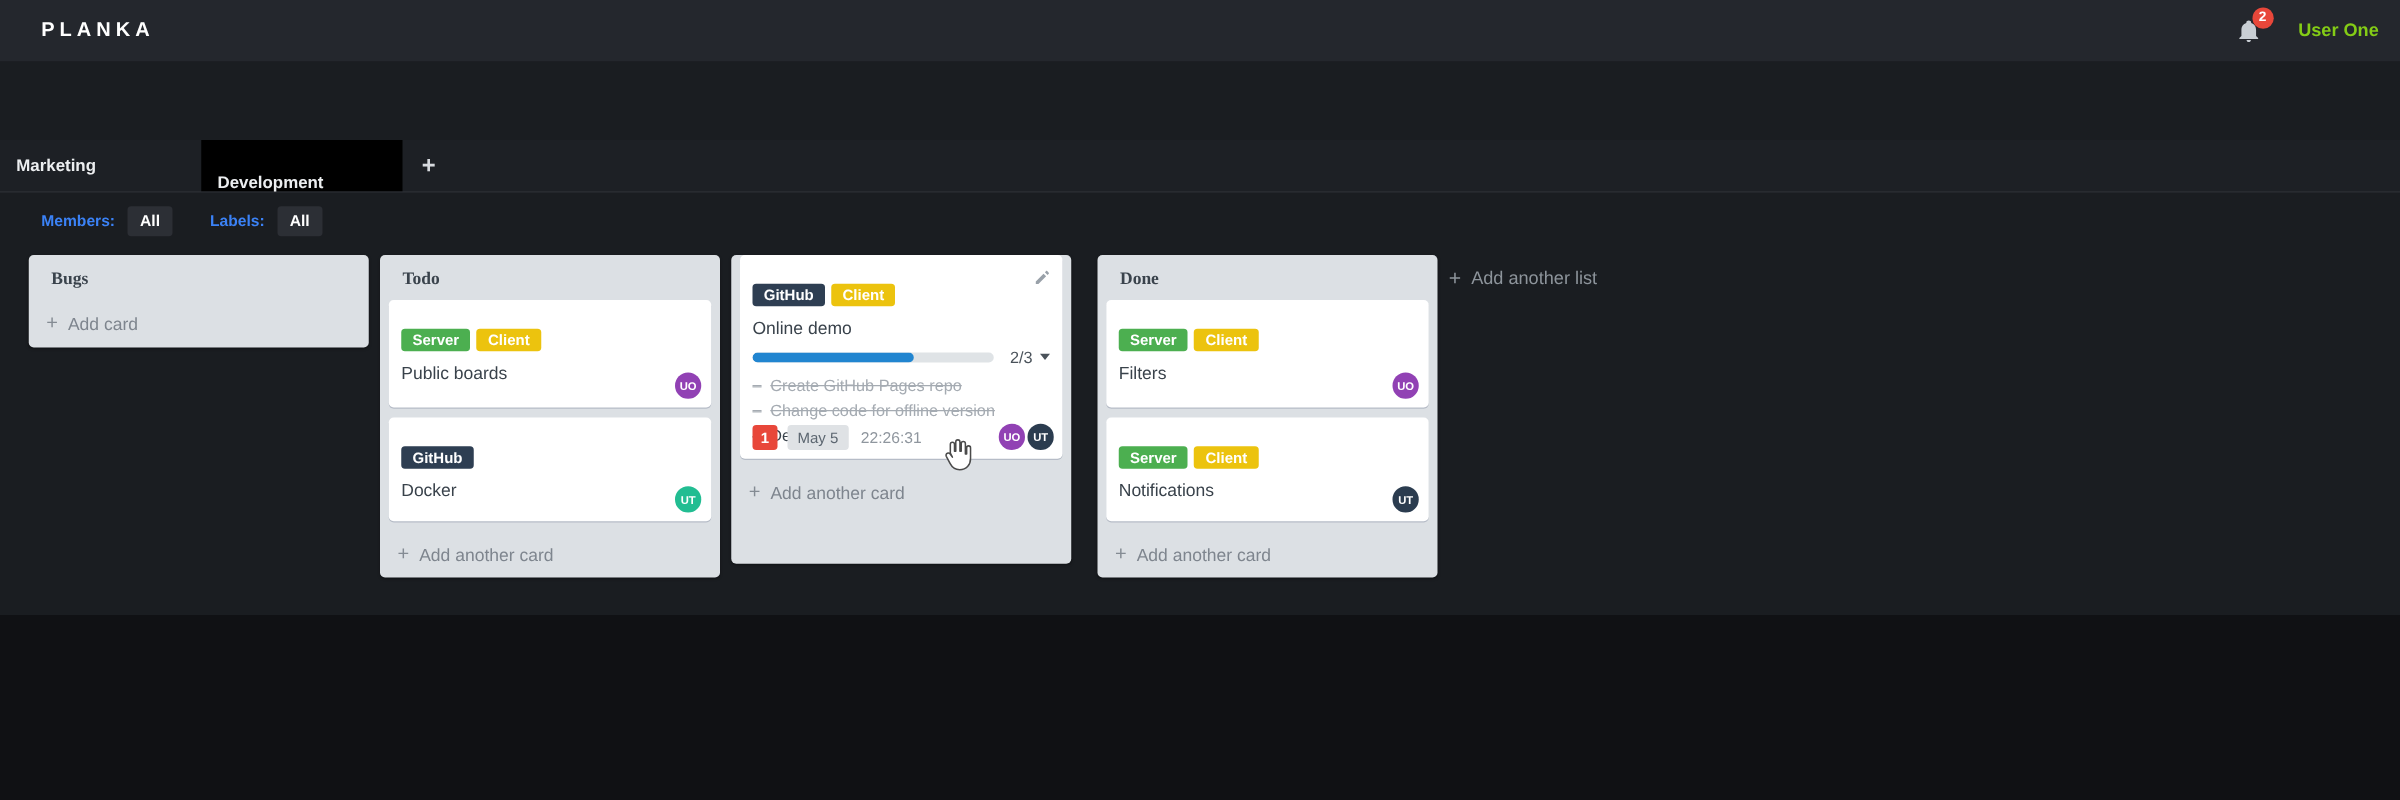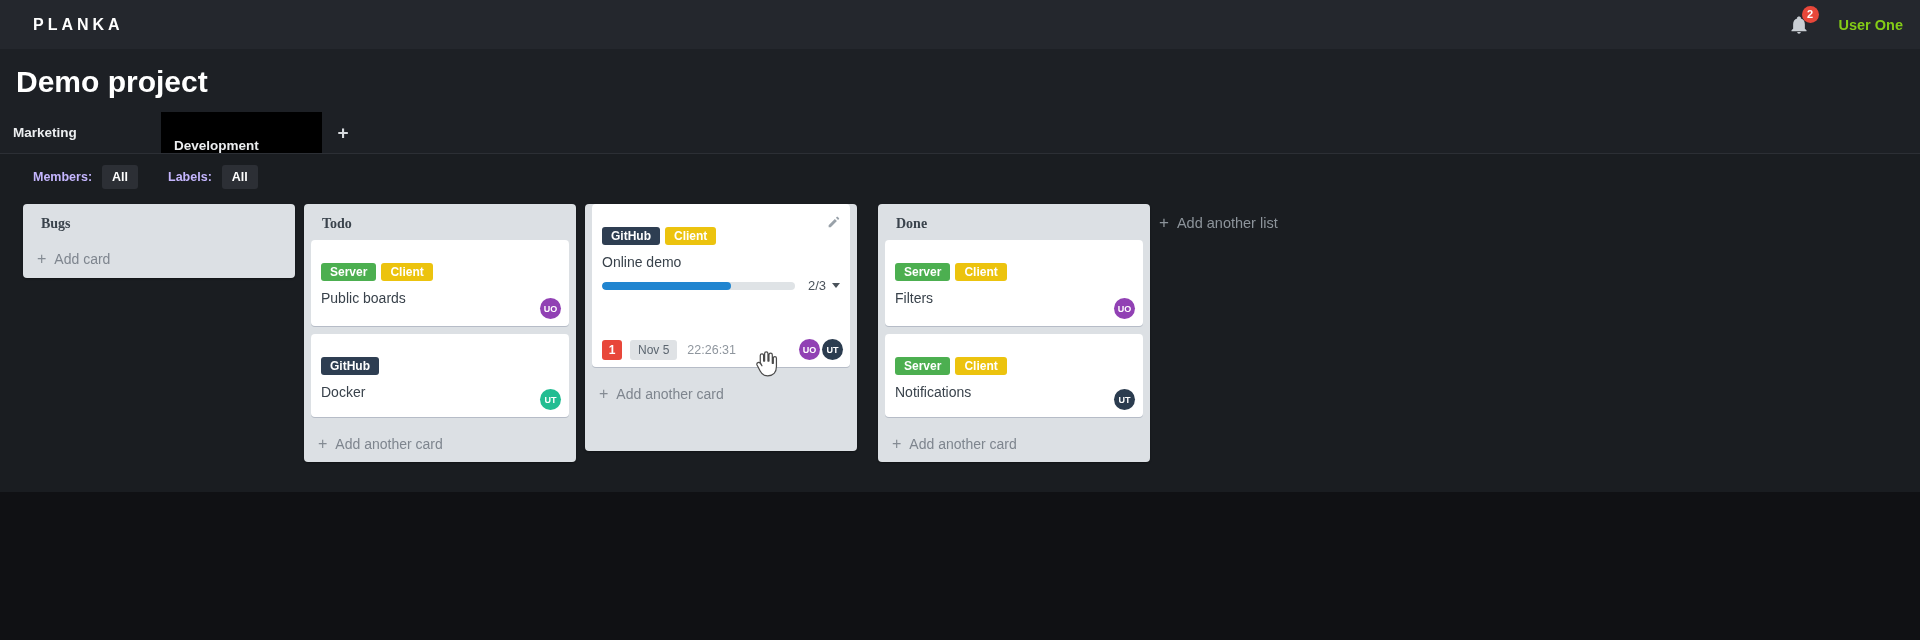--- a/index.html
+++ b/index.html
@@ -45,21 +45,21 @@
   
   .tabs { position:absolute; top:112px; left:0; width:1920px; height:42px;
     background:#1d2025; border-bottom:1px solid #2c2f35; display:flex; }
   .tab { width:161px; display:flex; align-items:center; padding-left:13px;
     color:#eceef0; font-size:13.5px; font-weight:bold; }
   .tab.active { background:#000000;align-items:flex-end; }
   .add-tab { margin-left:9px; color:#d7dade; font-size:19px; font-weight:bold; width:24px; }
 
   
   .filterbar { position:absolute; top:155px; left:33px; height:44px; display:flex; align-items:center; }
-  .f-label { color:#c4b5fd; font-size:12.5px; font-weight:bold; }
+  .f-label { color:#3b82f6; font-size:12.5px; font-weight:bold; }
   .f-chip { background:#2c2f35; color:#fff; font-size:12.5px; font-weight:bold;
     padding:5px 10px; border-radius:3px; margin-left:10px; }
   .f-gap { width:30px; }
 
   
   .list { position:absolute; top:204px; width:272px; background:#dce0e4;
     border-radius:4px; box-shadow:0 1px 2px rgba(0,0,0,.35); overflow:hidden; }
   .list.bugs  { left:23px;  height:74px; }
   .list.todo  { left:304px; height:258px; }
   .list.doing { left:585px; height:247px; }
@@ -116,37 +116,20 @@
       <button class="bell-btn">
         <svg width="22" height="23" viewBox="0 0 24 24">
           <path fill="#c9ced4" d="M12 22c1.05 0 1.9-.85 1.9-1.9h-3.8c0 1.05.85 1.9 1.9 1.9zm6.4-5.4v-5c0-3-1.55-5.5-4.3-6.15v-.7C14.1 3.9 13.15 3.2 12 3.2s-2.1.7-2.1 1.55v.7C7.15 6.1 5.6 8.6 5.6 11.6v5L3.8 18.4v1h16.4v-1l-1.8-1.8z"></path>
         </svg>
         <span class="bell-badge" style="background-color: rgb(232, 71, 58);">2</span>
       </button>
       <button class="user-name">User One</button>
     </div>
   </header>
 
-  <section class="project-header">
-    <h1 class="project-title">Demo project</h1>
-    <div class="members">
-      <span class="avatar av32" style="background-color: rgb(145, 65, 180);">UO</span>
-      <span class="avatar av32" style="background-color: rgb(34, 189, 146);">UT</span>
-      <span class="avatar av32" style="background-color: rgb(43, 60, 79);">UT</span>
-      <button class="add-member">
-        <svg width="19" height="19" viewBox="0 0 24 24">
-          <g fill="#cdd1d6">
-            <circle cx="10" cy="8" r="3.7"></circle>
-            <path d="M2.8 19.5c.4-3.5 3.4-5.5 7.2-5.5s6.8 2 7.2 5.5z"></path>
-            <path d="M17.6 6.7h2.3V4.4h1.7v2.3h2.3v1.7h-2.3v2.3h-1.7V8.4h-2.3z"></path>
-          </g>
-        </svg>
-      </button>
-    </div>
-  </section>
 
   <nav class="tabs">
     <div class="tab">
       <span>Marketing</span>
     </div>
     <div class="tab active">
       <span>Development</span>
     </div>
     <button class="add-tab">
       <span>+</span>
@@ -209,23 +192,28 @@
             </svg>
           </button>
           <div class="card-title">Online demo</div>
           <div class="progress-row">
             <div class="progress-track">
               <div class="progress-fill" style="background-color: rgb(33, 133, 208); width: 66.7%;"></div>
             </div>
             <span class="ratio">2/3</span>
             <span class="caret"></span>
           </div>
+          <ul class="tasks">
+            <li class="task done"><span class="bullet">–</span><span>Create GitHub Pages repo</span></li>
+            <li class="task done"><span class="bullet">–</span><span>Change code for offline version</span></li>
+            <li class="task"><span class="bullet">–</span><span>Deploy</span></li>
+          </ul>
           <div class="card-footer">
             <span class="notif" style="background-color: rgb(232, 71, 58);">1</span>
-            <span class="due">Nov 5</span>
+            <span class="due">May 5</span>
             <span class="timer">22:26:31</span>
             <span class="foot-avatars">
               <span class="avatar av21" style="background-color: rgb(145, 65, 180);">UO</span>
               <span class="avatar av21" style="background-color: rgb(43, 60, 79);">UT</span>
             </span>
           </div>
         </article>
       </div>
       <button class="add-card">
         <span class="plus-glyph">+</span>

